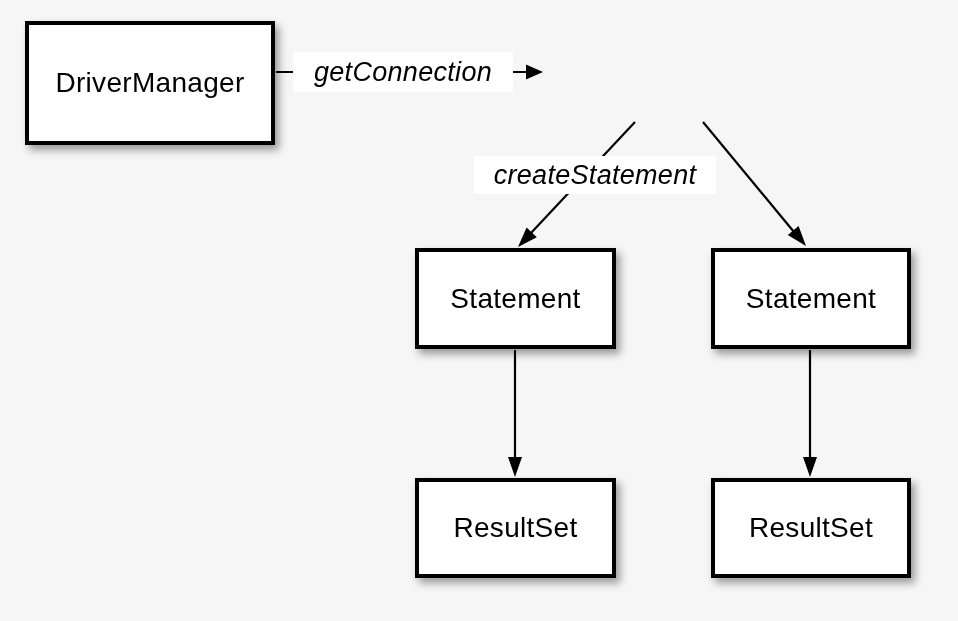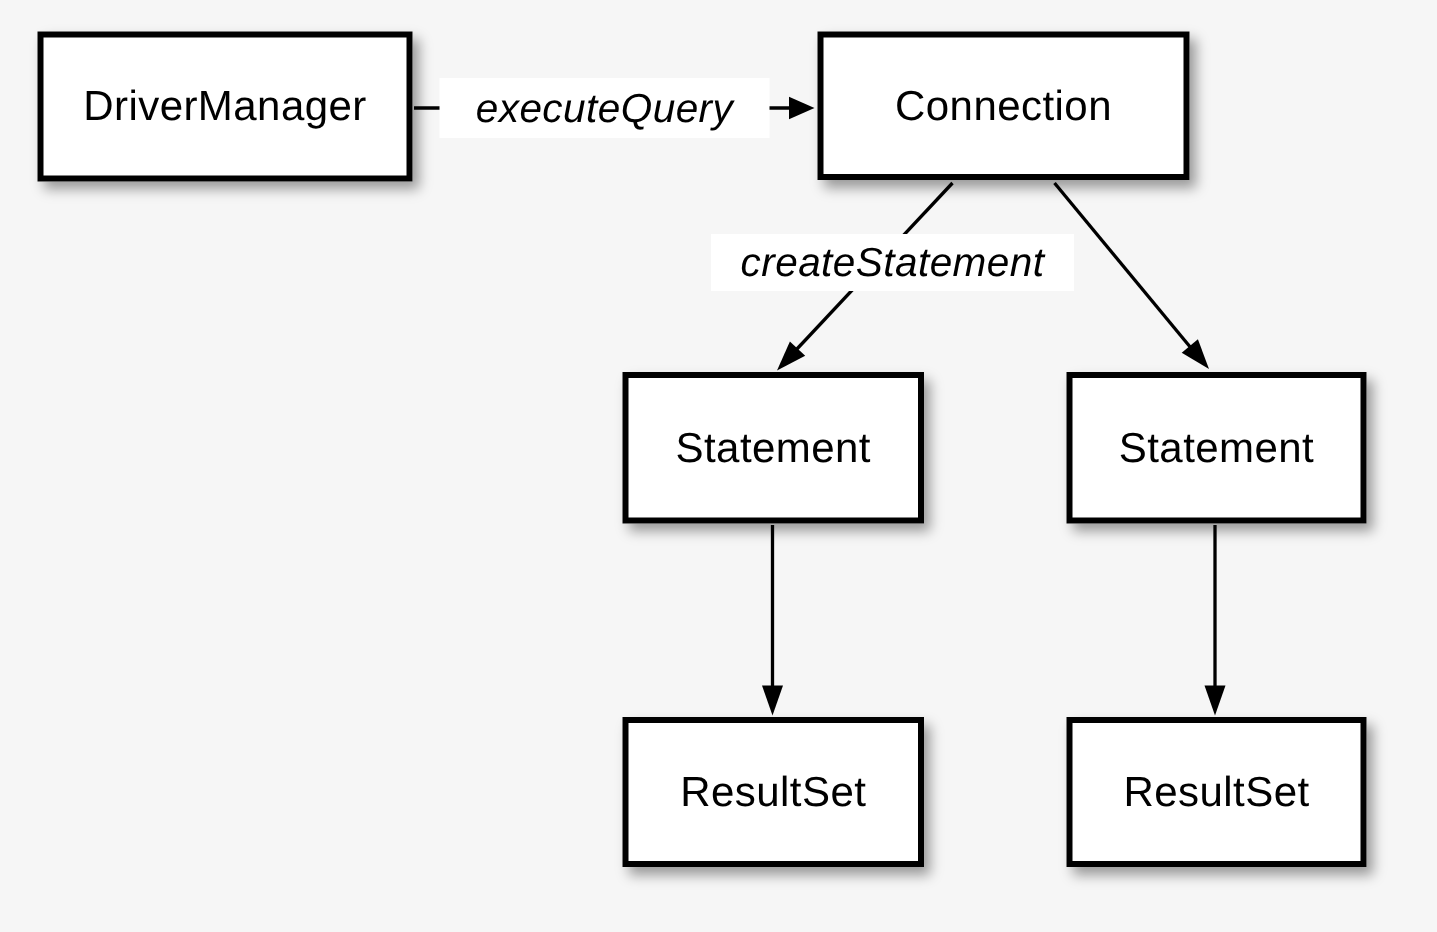--- a/index.html
+++ b/index.html
@@ -28,21 +28,21 @@
     background: #ffffff;
     border: 4px solid #000000;
     box-shadow: 4px 5px 8px rgba(0,0,0,0.38);
     display: flex;
     align-items: center;
     justify-content: center;
     font-size: 28px;
     color: #000000;
     letter-spacing: 0.3px;
   }
-  .node-driver-manager  { left: 25px;  top: 21px;  width: 250px; height: 100px; }
+  .node-driver-manager  { left: 25px;  top: 21px;  width: 250px; height: 124px; }
   .node-connection      { left: 545px; top: 21px;  width: 248px; height: 99px;  }
   .node-statement-left  { left: 415px; top: 248px; width: 201px; height: 101px; }
   .node-statement-right { left: 711px; top: 248px; width: 200px; height: 101px; }
   .node-resultset-left  { left: 415px; top: 478px; width: 201px; height: 100px; }
   .node-resultset-right { left: 711px; top: 478px; width: 200px; height: 100px; }
   .edge-label {
     position: absolute;
     box-sizing: border-box;
     background: #ffffff;
     display: flex;
@@ -88,38 +88,35 @@
     <g>
       <line x1="810" y1="350" x2="810" y2="460" stroke="#000" stroke-width="2.2"></line>
       <polygon points="810,477 803,457 817,457" fill="#000"></polygon>
     </g>
   </svg>
 
   <div class="node node-driver-manager">
     <span>DriverManager</span>
   </div>
 
-  <div class="node node-connection">
-    <span>Connection</span>
-  </div>
 
   <div class="node node-statement-left">
     <span>Statement</span>
   </div>
 
   <div class="node node-statement-right">
     <span>Statement</span>
   </div>
 
   <div class="node node-resultset-left">
     <span>ResultSet</span>
   </div>
 
   <div class="node node-resultset-right">
     <span>ResultSet</span>
   </div>
 
-  <div class="edge-label label-get-connection">executeQuery</div>
+  <div class="edge-label label-get-connection">getConnection</div>
 
   <div class="edge-label label-create-statement">createStatement</div>
 
 
 </div>
 
 </body></html>

